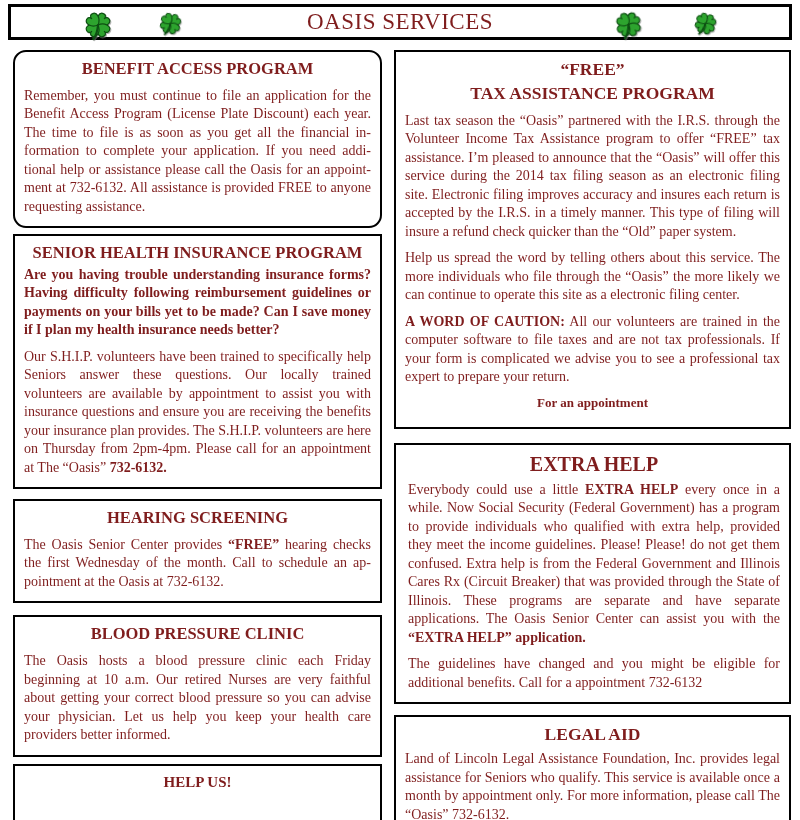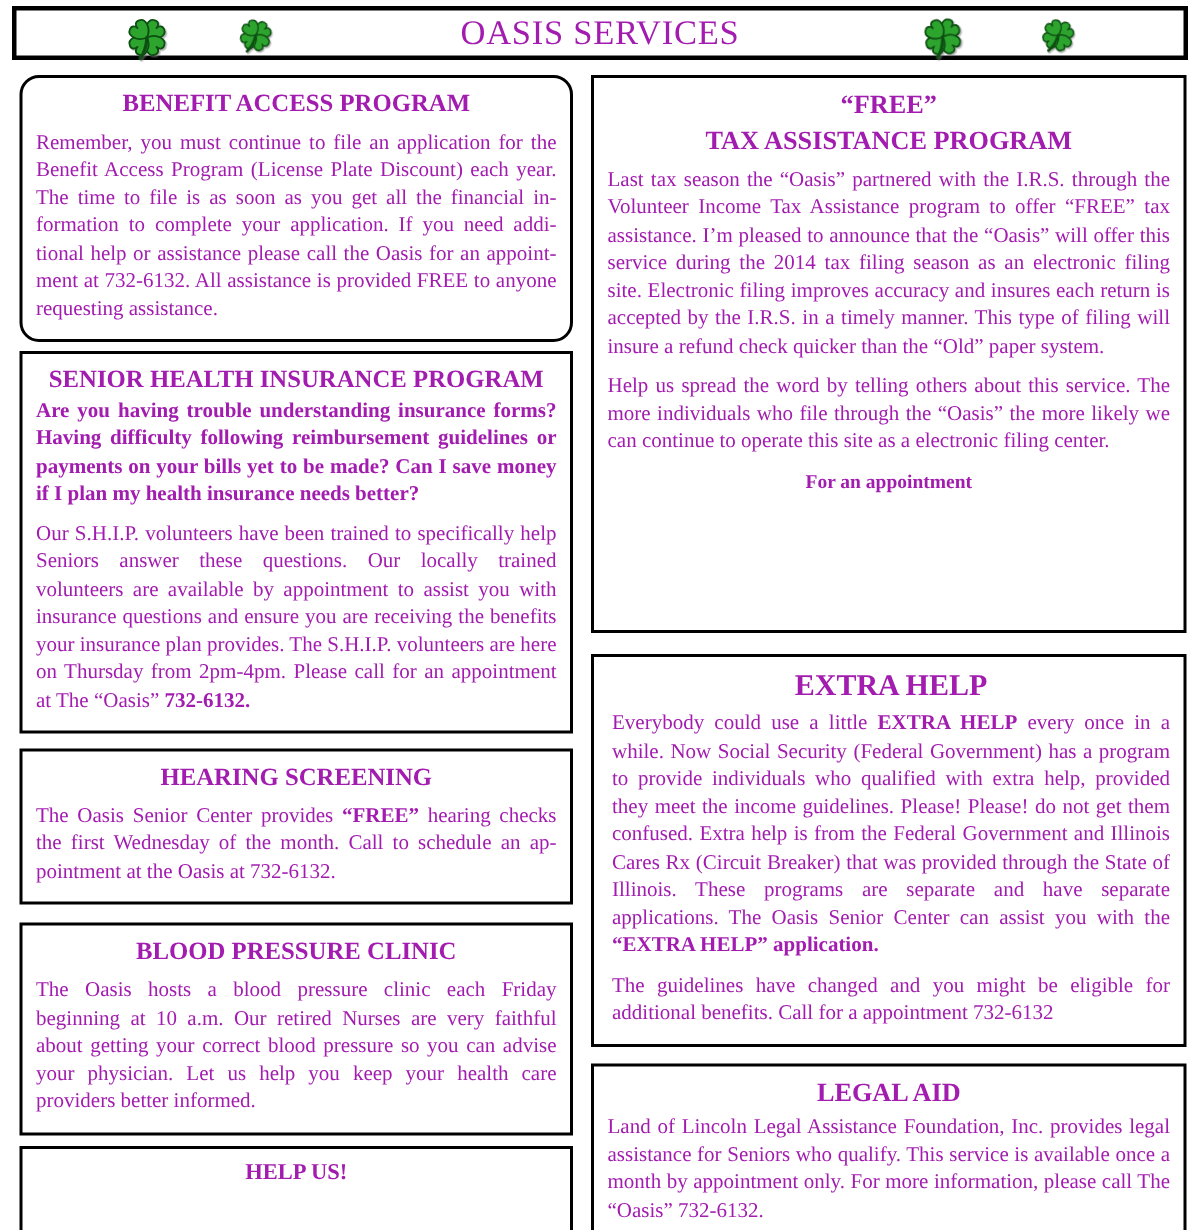--- a/index.html
+++ b/index.html
@@ -1,21 +1,21 @@
 <!DOCTYPE html>
 <html lang="en" style="--clover_green: #2da42e; --clover_dark: #0d4f12; --border_black: #000000;"><head>
 <meta charset="utf-8">
 <style>
   html,body{margin:0;padding:0;background:#ffffff;}
   #page{
     position:relative;
     width:800px;height:820px;
     background:#ffffff;
     font-family:"Liberation Serif","DejaVu Serif",serif;
-    color:#a21caf;
+    color:#7f1d1d;
     overflow:hidden;
     box-sizing:border-box;
   }
   
   .header-bar{
     position:relative;
     margin:4px 8px 10px 8px;
     height:36px;
     border:3px solid var(--border_black);
     box-sizing:border-box;
@@ -153,20 +153,21 @@
 
     </div>
 
     <div class="col-right">
 
       <div class="box mhA gap14">
         <div class="sec-title med tight">“FREE”</div>
         <div class="sec-title med">TAX ASSISTANCE PROGRAM</div>
         <p class="body-text">Last tax season the “Oasis” partnered with the I.R.S. through the Volunteer Income Tax Assistance program to offer “FREE” tax assistance.  I’m pleased to announce that the “Oasis” will offer this service during the 2014 tax filing season as an electronic fil­ing site. Electronic filing improves accuracy and insures each return is accepted by the I.R.S. in a timely manner.  This type of filing will insure a refund check quicker than the “Old” paper system.</p>
         <p class="body-text">Help us spread the word by telling others about this service.  The more individuals who file through the “Oasis” the more likely we can continue to operate this site as a electronic  filing center.</p>
+        <p class="body-text"><b>A WORD OF CAUTION:</b><span>   All our volunteers are trained in the computer software to file taxes and are not tax professionals.  If your form is complicated we advise you to see a professional tax expert to prepare your return.</span></p>
         <div class="center-bold">For an appointment</div>
       </div>
 
       <div class="box mhB gap11">
         <div class="sec-title big" style="margin-bottom:4px">EXTRA HELP</div>
         <p class="body-text"><span>Everybody could use a little </span><b>EXTRA HELP</b><span> every once in a while. Now Social Security (Federal Government) has a  program to provide individuals who qualified with extra help, provided they meet the income guidelines. Please! Please! do not get them confused. Extra help is from the Federal Government and Illinois Cares Rx (Circuit Breaker) that was provided through the State of Illinois.  These programs are separate and have separate applications. The Oasis Senior Center can assist you with the </span><b>“EXTRA HELP” application.</b></p>
         <p class="body-text">The guidelines have changed and you might be eligible for additional benefits. Call for a appointment 732-6132</p>
       </div>
 
       <div class="box mhC">

